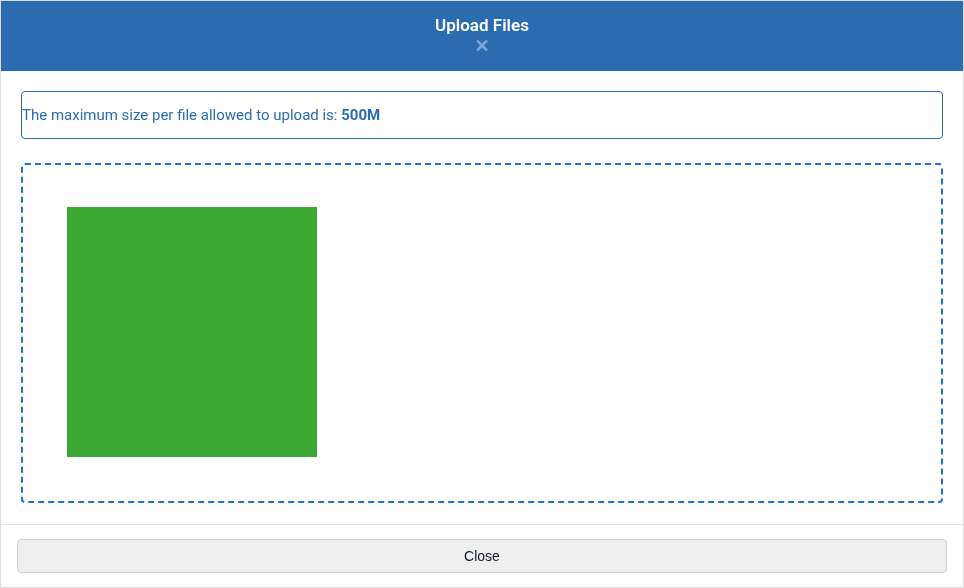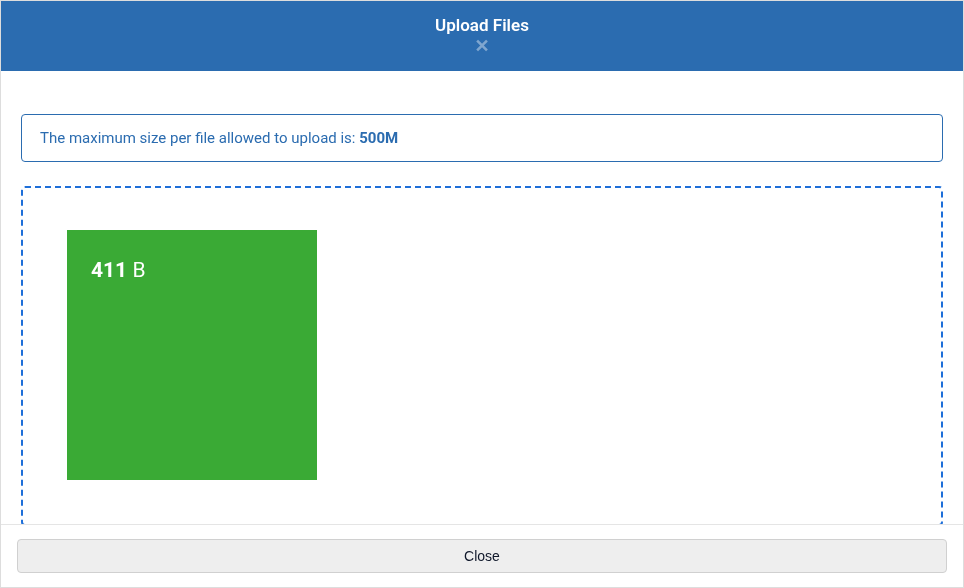--- a/index.html
+++ b/index.html
@@ -44,24 +44,23 @@
       flex: 1;
       padding: 20px;
       display: flex;
       flex-direction: column;
       gap: 24px;
       overflow: auto;
     }
     .info-banner {
       border: 1px solid #2b6cb0;
       border-radius: 4px;
-      padding: 14px 18px;
+      padding: 14px 0;
       color: #2b6cb0;
       font-size: 15px;
-      margin-top: 23px;
     }
     .info-banner .value {
       font-weight: 700;
     }
     .dropzone {
       border: 2px dashed #1e6fd9;
       border-radius: 4px;
       padding: 42px 44px 44px 44px;
       min-height: 340px;
     }
@@ -115,23 +114,20 @@
     <span class="close-icon">✕</span>
   </div>
 
   <div class="modal-body">
     <div class="info-banner">
       <span>The maximum size per file allowed to upload is: </span><span class="value">500M</span>
     </div>
 
     <div class="dropzone">
       <div class="file-tile">
-        <div class="file-size">
-          <span class="num">411</span> <span class="unit">B</span>
-        </div>
       </div>
     </div>
   </div>
 
   <div class="modal-footer">
     <button class="btn">Close</button>
   </div>
 </div>
 
 </body></html>

